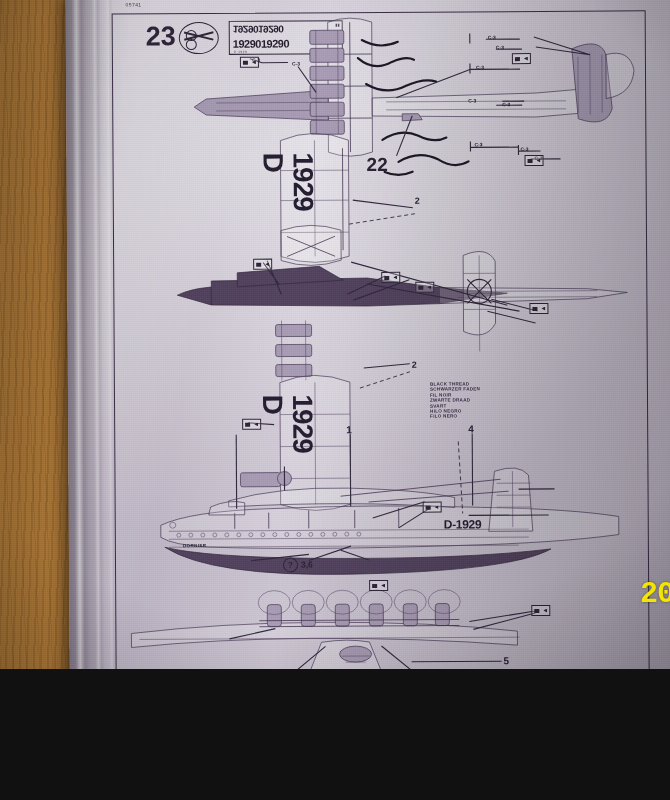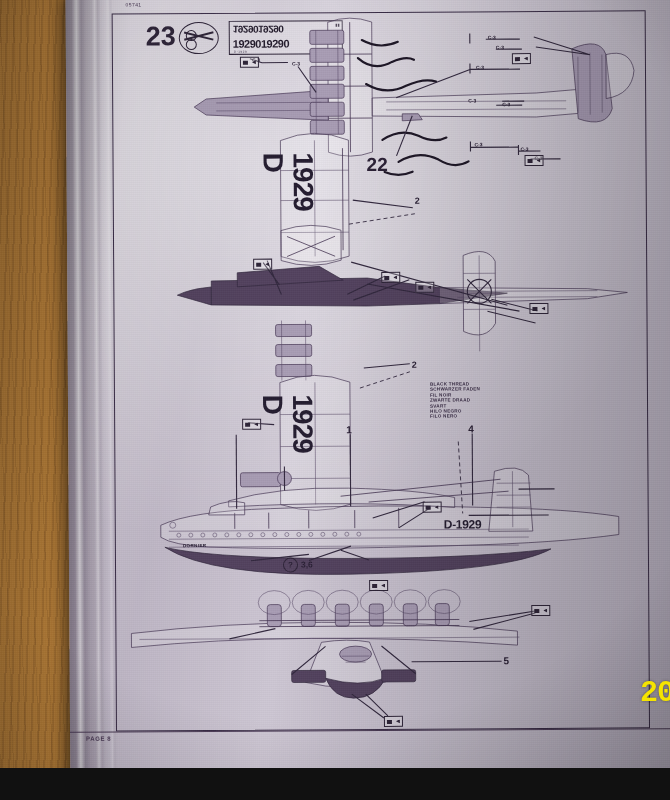--- a/index.html
+++ b/index.html
@@ -1,17 +1,17 @@
 <!DOCTYPE html>
 <html><head>
 <meta charset="utf-8">
 <style>
   html,body{margin:0;padding:0;background:#111;}
   body{width:670px;height:800px;overflow:hidden;font-family:"Liberation Sans",sans-serif;}
-  .photo{position:relative;width:670px;height:768px;overflow:hidden;background:#b8a98f;}
+  .photo{position:relative;width:670px;height:669px;overflow:hidden;background:#b8a98f;}
 
   
   .desk{position:absolute;inset:0;
     background:
       repeating-linear-gradient(92deg, rgba(80,45,15,.16) 0 2px, rgba(190,140,70,0) 2px 7px),
       repeating-linear-gradient(88deg, rgba(60,30,5,.10) 0 1px, rgba(0,0,0,0) 1px 13px),
       linear-gradient(100deg,#c0853c 0%, #b67d36 40%, #a96f2c 100%);}
   .desk-shade{position:absolute;inset:0;
     background:linear-gradient(95deg, rgba(0,0,0,.30) 0%, rgba(0,0,0,.05) 18%, rgba(0,0,0,0) 45%, rgba(0,0,0,.22) 100%);}
 

